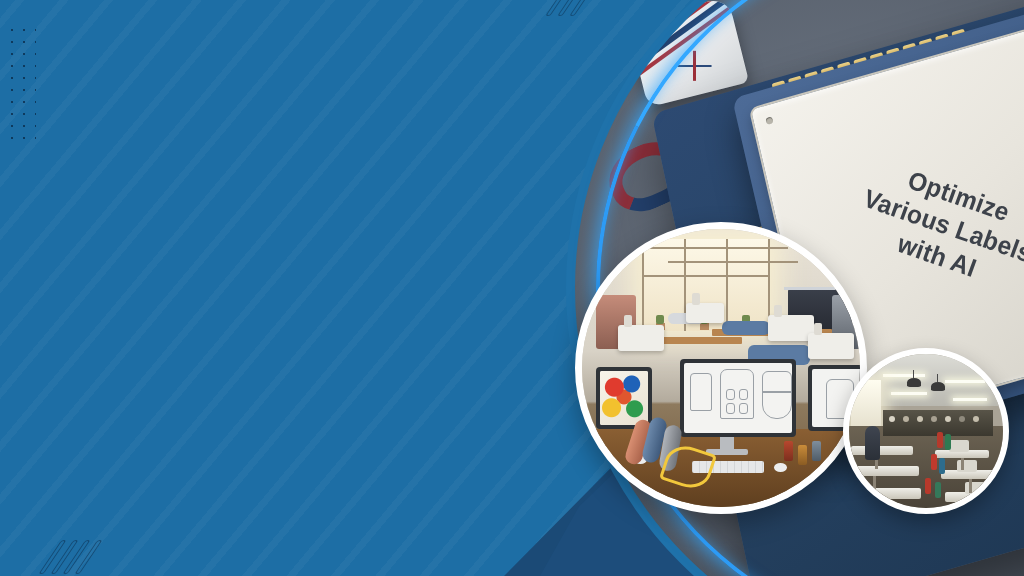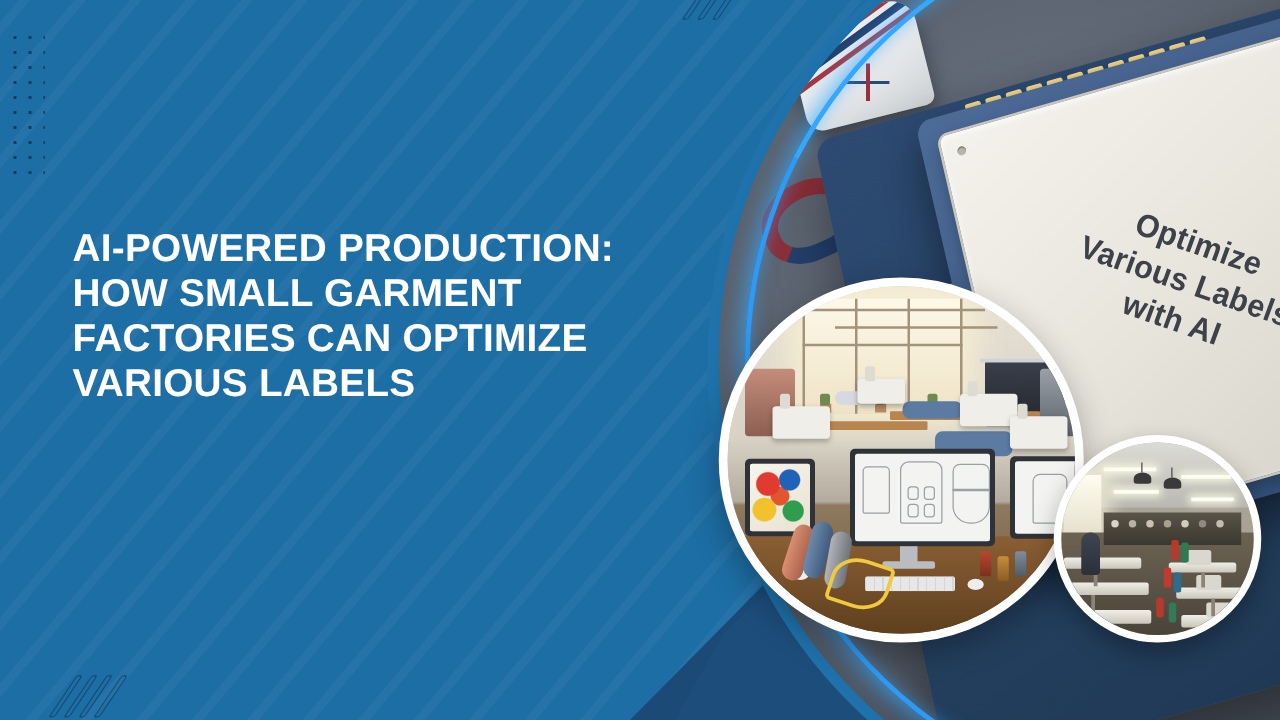--- a/index.html
+++ b/index.html
@@ -232,21 +232,20 @@
       <i></i>
       <i></i>
       <i></i>
   </div>
   <div class="stripes tr">
     <i></i>
       <i></i>
       <i></i>
   </div>
 
-  <h1 class="headline">AI-Powered Production: How Small Garment Factories Can Optimize Various Labels</h1>
 
   <div class="hero">
 
     <div class="patterned">
       <div class="stripe-red"></div>
       <div class="stripe-blue"></div>
       <div class="stripe-red2"></div>
       <div class="motif"></div>
     </div>
     <div class="scarf"></div>

